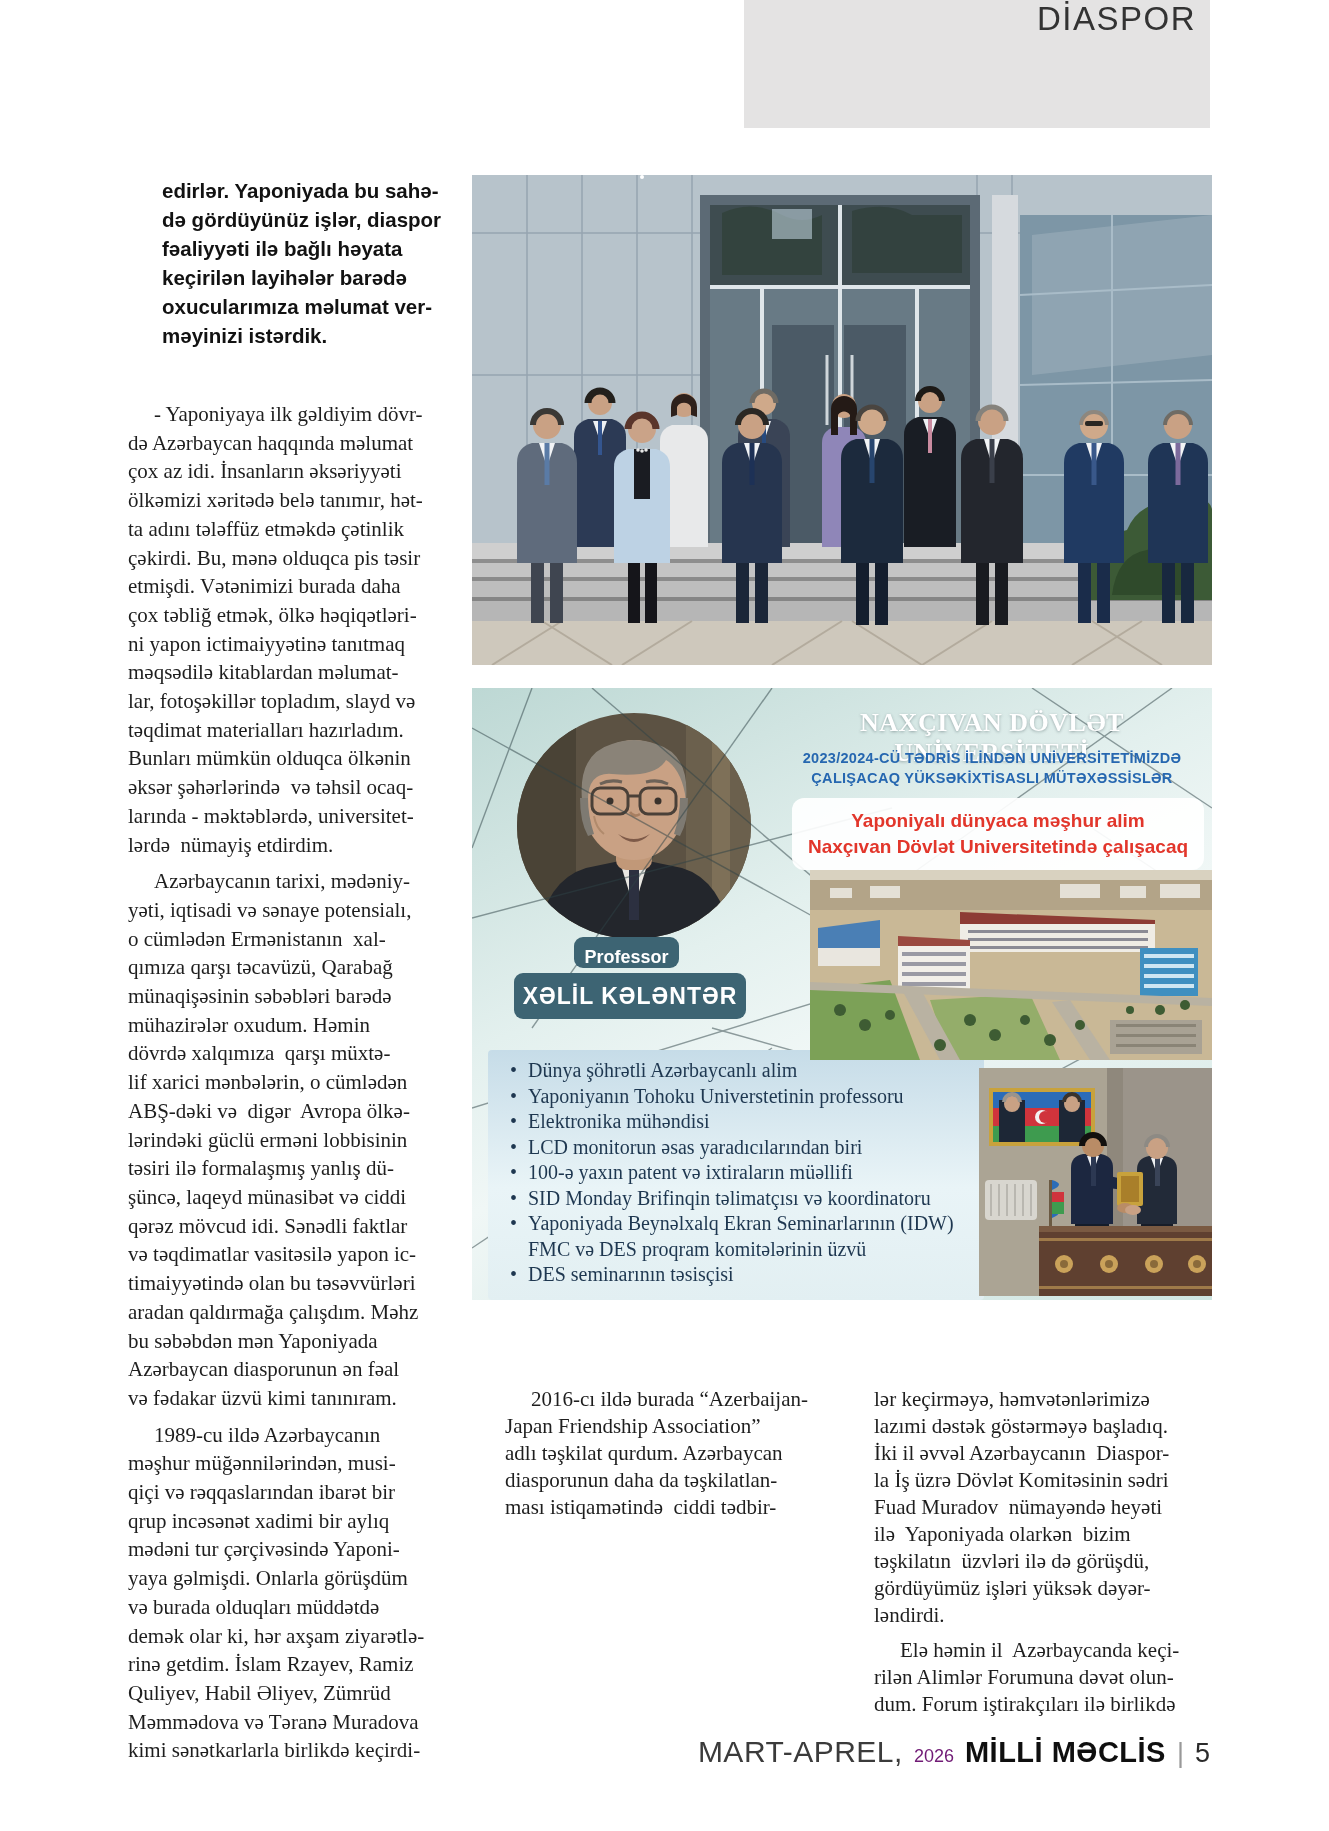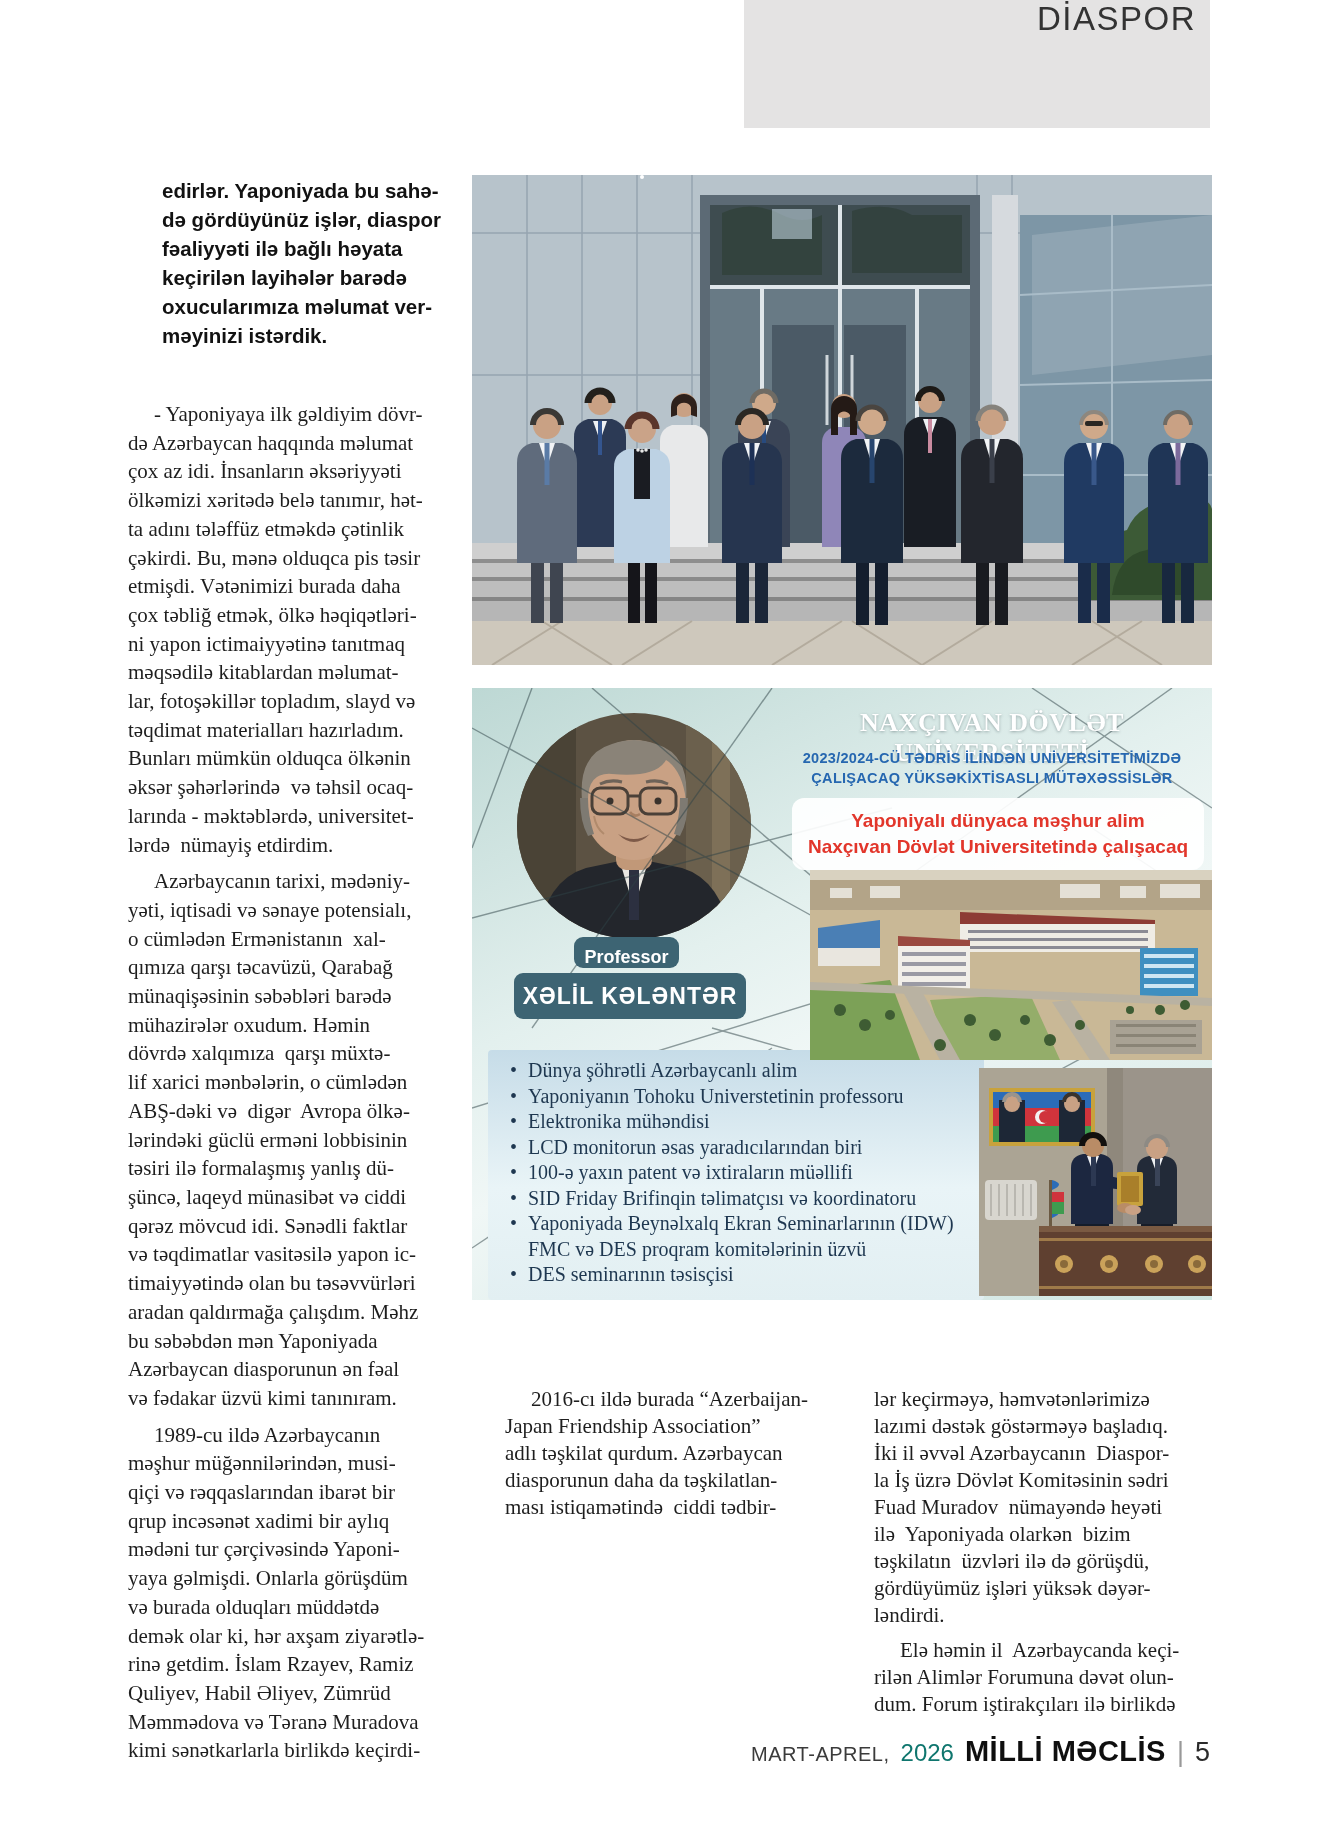--- a/index.html
+++ b/index.html
@@ -74,22 +74,22 @@
     margin:0;padding:0;list-style:none;
     font-family:"Liberation Serif",serif;font-size:20px;line-height:25.5px;color:#1e3750;
   }
   .bullets li{position:relative;padding-left:20px;margin:0;white-space:pre-line;}
   .bullets li::before{content:"\2022";position:absolute;left:2px;top:0;color:#1e3750;}
   
   .footer{
     position:absolute;right:119px;top:1735px;display:flex;align-items:baseline;gap:11px;
     font-family:"Liberation Sans",sans-serif;
   }
-  .footer .months{font-size:20px;color:#3b3b3b;letter-spacing:.5px;}
-  .footer .year{font-size:24px;color:#0f766e;}
+  .footer .months{font-size:30px;color:#3b3b3b;letter-spacing:.5px;}
+  .footer .year{font-size:18px;color:#701a75;}
   .footer .logo{font-size:29px;font-weight:800;color:#0f0f0f;letter-spacing:.5px;}
   .footer .sep{font-size:27px;color:#999;font-weight:300;}
   .footer .pageno{font-size:27px;color:#2b2b2b;}
 </style>
 </head>
 <body>
 
 <div class="page">
 
   <div class="section-header">
@@ -456,21 +456,21 @@
       <span>XƏLİL KƏLƏNTƏR</span>
     </div>
 
     <div class="bullet-panel"></div>
     <ul class="bullets">
         <li>Dünya şöhrətli Azərbaycanlı alim</li>
         <li>Yaponiyanın Tohoku Universtetinin professoru</li>
         <li>Elektronika mühəndisi</li>
         <li>LCD monitorun əsas yaradıcılarından biri</li>
         <li>100-ə yaxın patent və ixtiraların müəllifi</li>
-        <li>SID Friday Brifinqin təlimatçısı və koordinatoru</li>
+        <li>SID Monday Brifinqin təlimatçısı və koordinatoru</li>
         <li>Yaponiyada Beynəlxalq Ekran Seminarlarının (IDW)
 FMC və DES proqram komitələrinin üzvü</li>
         <li>DES seminarının təsisçisi</li>
       </ul>
 
     <svg class="award-photo" viewBox="0 0 233 228">
       <rect width="233" height="228" fill="#aba494"></rect>
       <rect x="128" y="0" width="16" height="160" fill="#8f887c"></rect>
       <rect x="144" y="0" width="89" height="160" fill="#9b948a"></rect>
 

